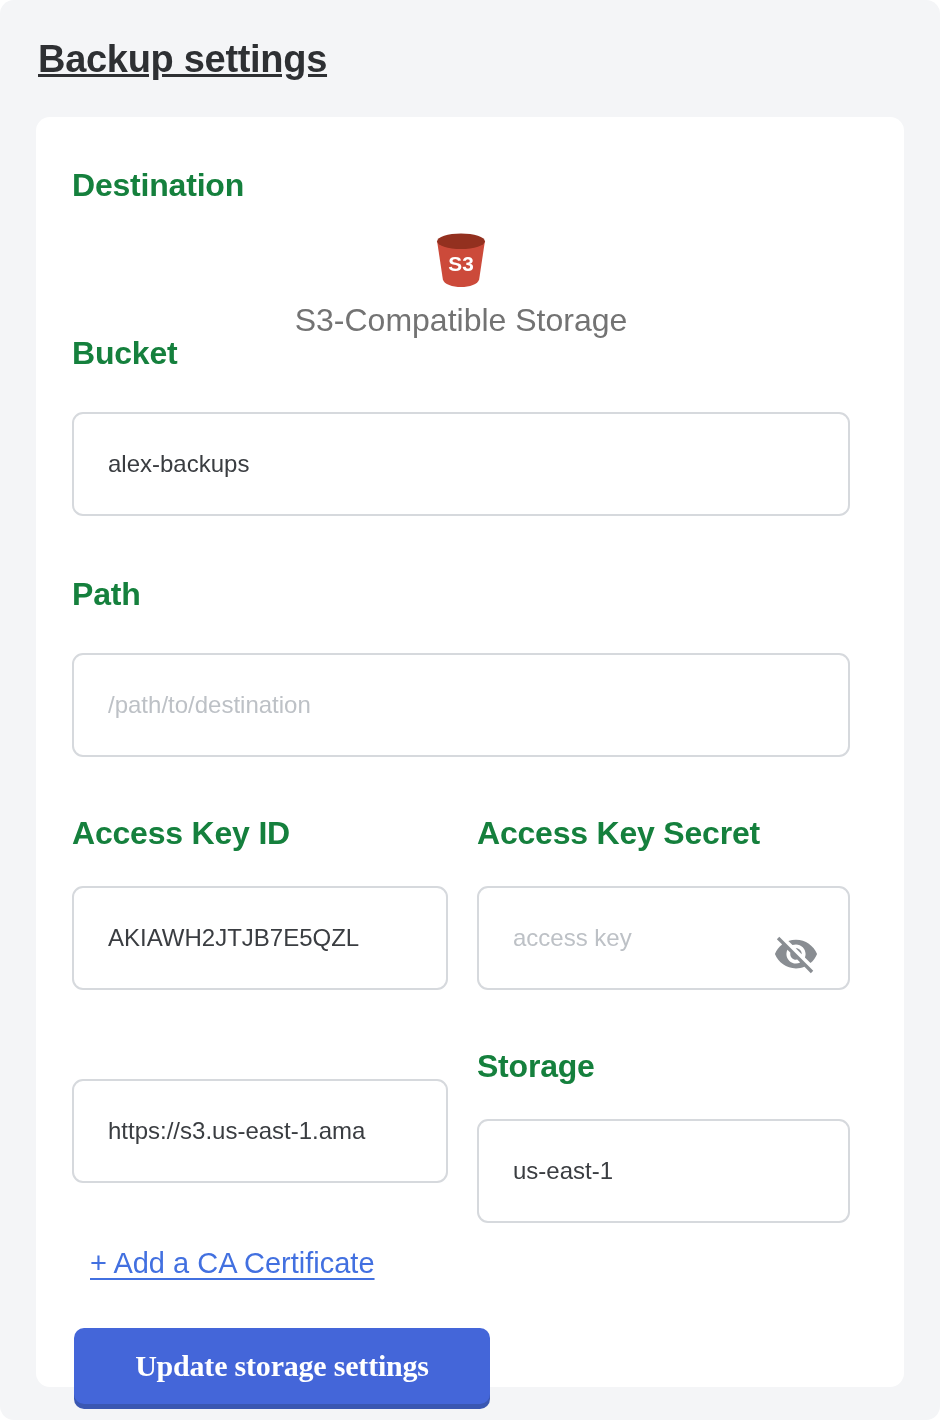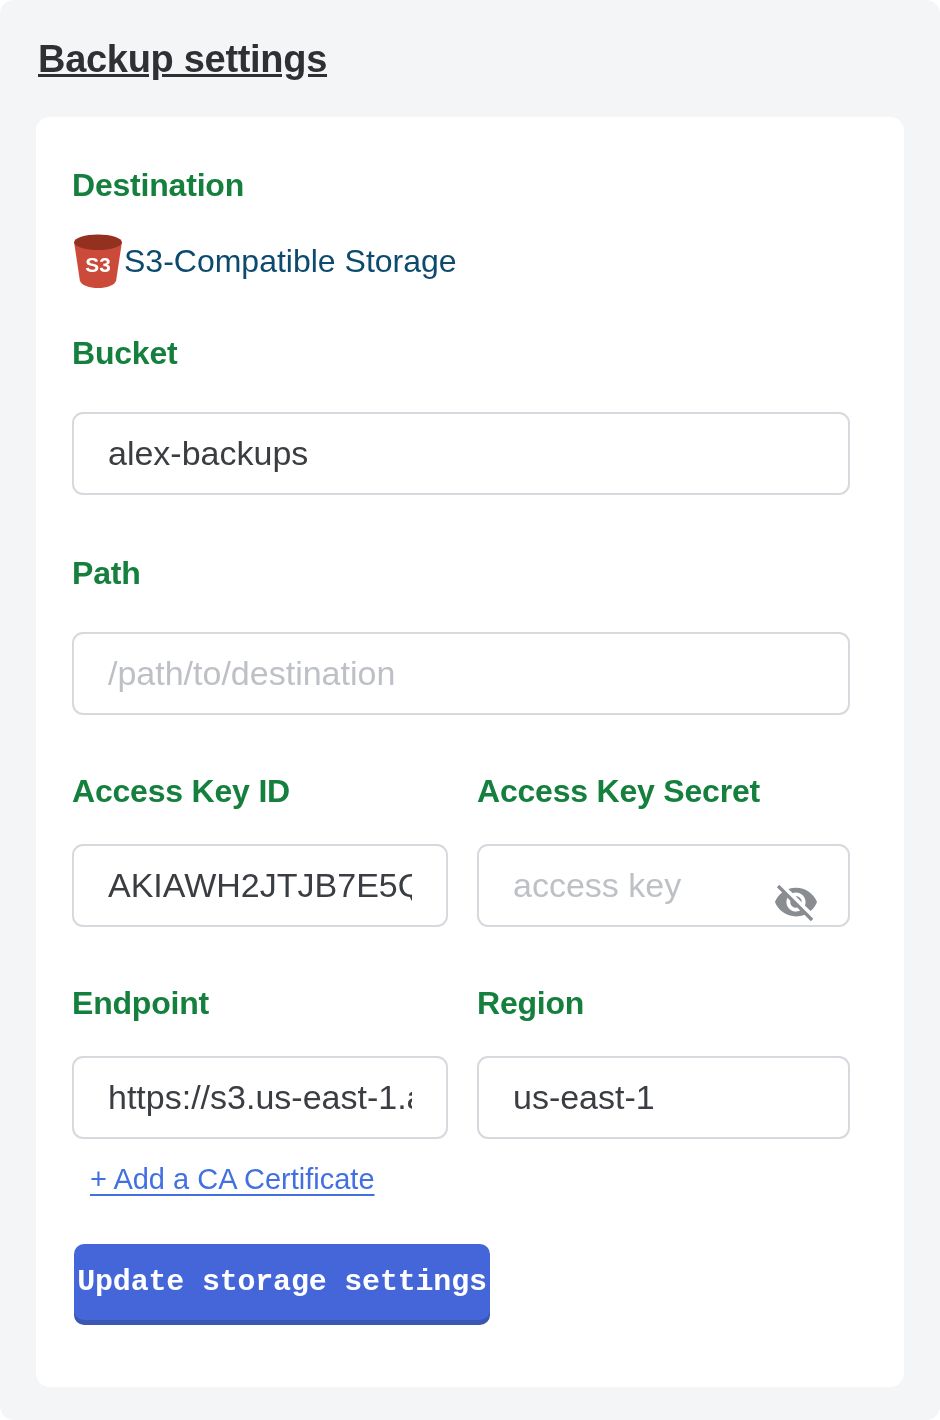--- a/index.html
+++ b/index.html
@@ -35,41 +35,43 @@
     font-size: 32px;
     font-weight: 700;
     color: #15803d;
     line-height: 40px;
     letter-spacing: -0.2px;
   }
   .dest-row {
     margin-top: 28px;
     display: flex;
     align-items: center;
+    gap: 15px;
     height: 56px;
+    flex-direction: column;
   }
   .dest-value {
     font-size: 32px;
     font-weight: 400;
-    color: #0c4a6e;
+    color: #737373;
   }
   .mt-sect { margin-top: 44px; }
   .mt-sect2 { margin-top: 58px; }
   .mt-row { margin-top: 56px; }
   .text-input {
     display: block;
     margin-top: 39px;
-    height: 83px;
+    height: 104px;
     width: 778px;
     border: 2px solid #D6D9DD;
     border-radius: 11px;
     background: #FFFFFF;
     padding: 0 34px;
     font-family: "Liberation Sans", sans-serif;
-    font-size: 34px;
+    font-size: 24px;
     color: #3A3D41;
     outline: none;
   }
   .text-input::placeholder { color: #BDC1C6; opacity: 1; }
   .two-col {
     display: flex;
     gap: 29px;
     align-items: flex-start;
   }
   .col-1 { width: 383px; }
@@ -98,21 +100,21 @@
     display: block;
     margin-top: 48px;
     margin-left: 2px;
     width: 416px;
     height: 76px;
     background: #4466D9;
     border: none;
     border-radius: 10px;
     box-shadow: 0 5px 0 #3A57B2;
     color: #FFFFFF;
-    font-family: Liberation Mono, monospace;
+    font-family: Liberation Serif, serif;
     font-size: 30px;
     font-weight: 700;
     cursor: pointer;
     letter-spacing: -0.2px;
   }
 </style>
 </head>
 <body>
 
 <div class="app">
@@ -154,25 +156,24 @@
                 <path fill="#898D92" d="M12 7c2.76 0 5 2.24 5 5 0 .65-.13 1.26-.36 1.83l2.92 2.92c1.51-1.26 2.7-2.89 3.43-4.75-1.73-4.39-6-7.5-11-7.5-1.4 0-2.74.25-3.98.7l2.16 2.16C10.74 7.13 11.35 7 12 7zM2 4.27l2.28 2.28.46.46C3.08 8.3 1.78 10.02 1 12c1.73 4.39 6 7.5 11 7.5 1.55 0 3.03-.3 4.38-.84l.42.42L19.73 22 21 20.73 3.27 3 2 4.27zM7.53 9.8l1.55 1.55c-.05.21-.08.43-.08.65 0 1.66 1.34 3 3 3 .22 0 .44-.03.65-.08l1.55 1.55c-.67.33-1.41.53-2.2.53-2.76 0-5-2.24-5-5 0-.79.2-1.53.53-2.2zm4.31-.78l3.15 3.15.02-.16c0-1.66-1.34-3-3-3l-.17.01z"></path>
               </svg>
             </span>
           </button>
         </div>
       </div>
     </div>
 
     <div class="two-col mt-row">
       <div class="col-1">
-        <div class="field-label">Endpoint</div>
         <input class="text-input" type="text" value="https://s3.us-east-1.ama" style="">
       </div>
       <div class="col-2">
-        <div class="field-label">Region</div>
+        <div class="field-label">Storage</div>
         <input class="text-input" type="text" value="us-east-1" style="">
       </div>
     </div>
 
     <a href="#" class="ca-link">+ Add a CA Certificate</a>
 
     <button class="submit-btn">Update storage settings</button>
 
   </div>
 </div>

